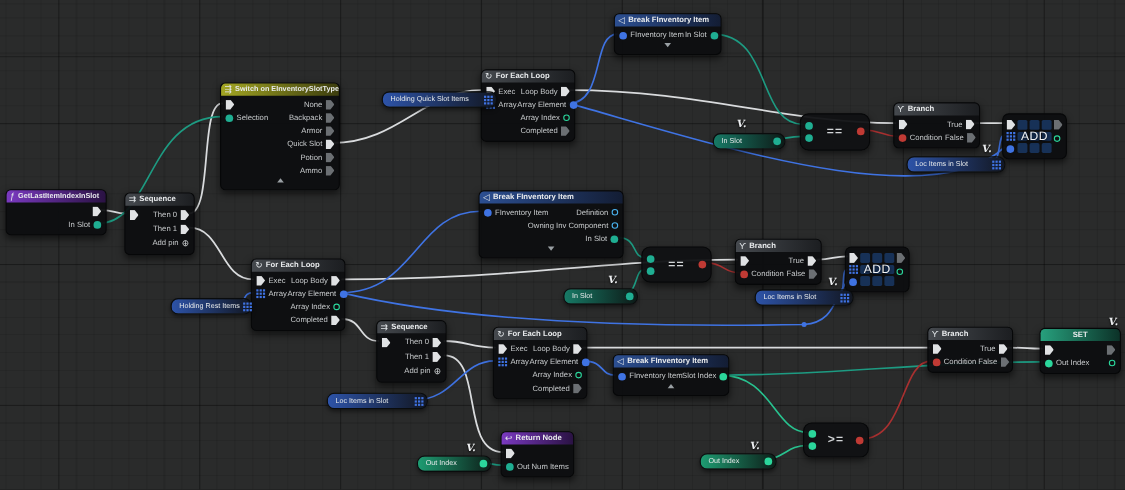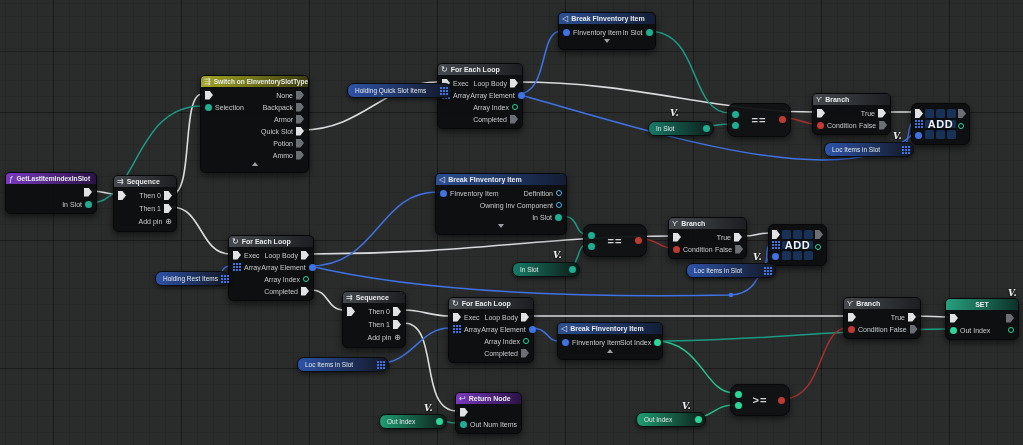--- a/index.html
+++ b/index.html
@@ -52,21 +52,21 @@
   .opn{position:absolute;z-index:2;background:rgba(16,17,19,.95);border:1px solid #060708;border-radius:8px;
        box-shadow:0 3px 6px rgba(0,0,0,.5);display:flex;align-items:center;justify-content:center}
   .opt{font-weight:bold;font-size:11px;color:#d3d6d8;letter-spacing:1px}
   .opn .pin{position:absolute}
   .addn{position:absolute;z-index:2;width:57px;height:40px;background:rgba(13,14,16,.94);
         border:1px solid #060708;border-radius:6px;box-shadow:0 3px 6px rgba(0,0,0,.55)}
   .addgrid{position:absolute;left:13px;right:13px;top:5px;bottom:5px;display:grid;
         grid-template-columns:repeat(3,1fr);grid-template-rows:repeat(3,1fr);gap:2px}
   .sq{background:#173157;border-radius:1.5px}
   .addt{position:absolute;left:0;right:0;top:50%;transform:translateY(-50%);text-align:center;
-        font-weight:bold;font-size:11px;color:#f1f3f5;letter-spacing:.5px;text-shadow:0 1px 3px #000}
+        font-weight:normal;font-size:11px;color:#f1f3f5;letter-spacing:.5px;text-shadow:0 1px 3px #000}
   .addn .pin{position:absolute}
   .hdc{justify-content:center;padding:0}
 </style>
 </head>
 <body>
 
 <div class="canvas">
 
 <svg class="wires" width="1023" height="445">
   <g fill="none" stroke-linecap="round">

